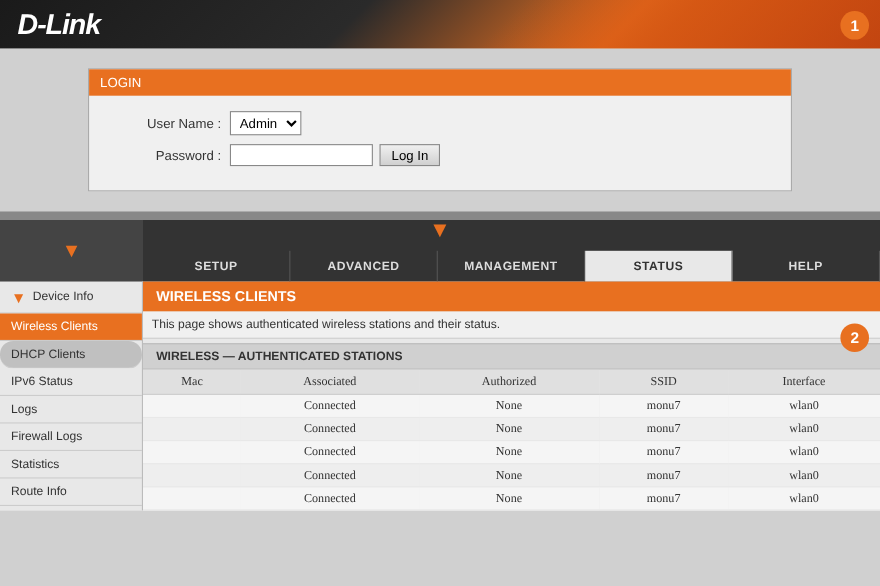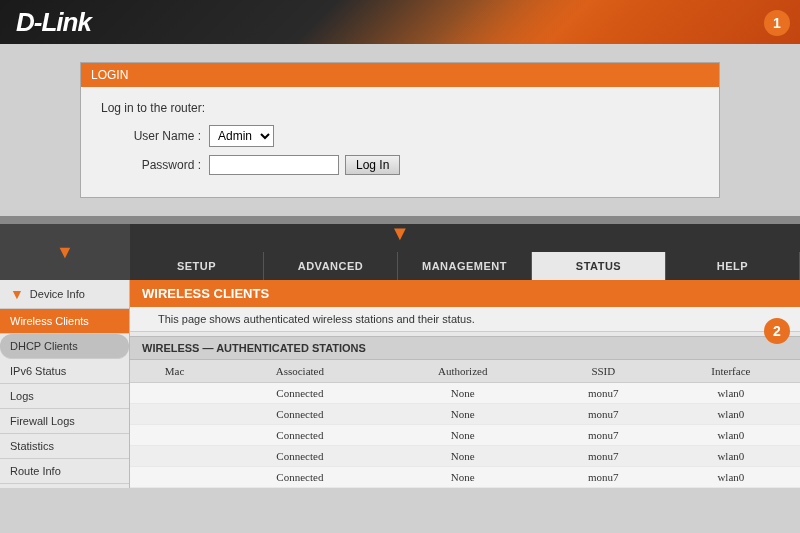--- a/index.html
+++ b/index.html
@@ -223,21 +223,21 @@
     .page-title-bar {
       background: #e87020;
       color: white;
       font-weight: bold;
       font-size: 13px;
       padding: 6px 12px;
       margin: 0;
     }
 
     .page-desc {
-      padding: 6px 28px;
+      padding: 6px 8px;
       color: #333;
       font-size: 11px;
       background: #f0f0f0;
       border-bottom: 1px solid #ccc;
     }
 
     .section-title-bar {
       background: #d0d0d0;
       color: #333;
       font-weight: bold;
@@ -299,21 +299,20 @@
 <div class="top-section">
   <div class="header-bar">
     <div class="dlink-logo">D-Link</div>
     <div class="step-badge">1</div>
   </div>
 
   <div class="login-area">
     <div class="login-box">
       <div class="login-title-bar">LOGIN</div>
       <div class="login-content">
-        <p>Log in to the router:</p>
         <div class="form-row">
           <span class="form-label">User Name :</span>
           <select class="form-select">
             <option>Admin</option>
           </select>
         </div>
         <div class="form-row">
           <span class="form-label">Password :</span>
           <input type="password" class="form-input" style="">
           <button class="login-btn">Log In</button>

